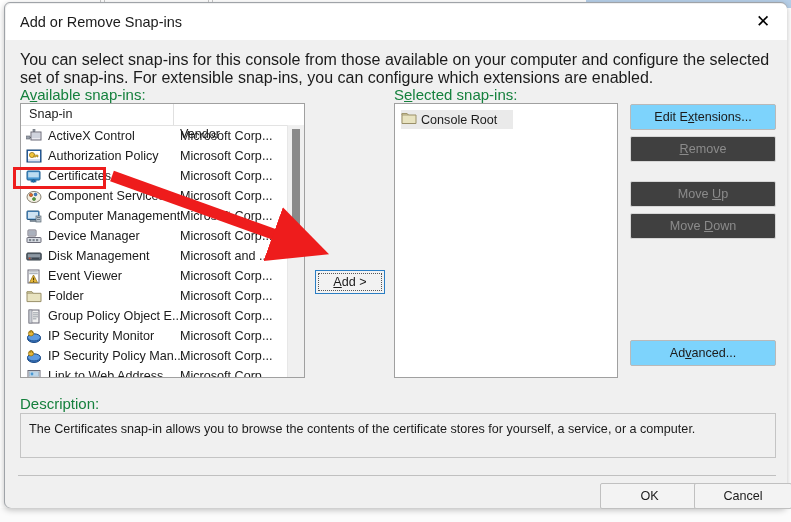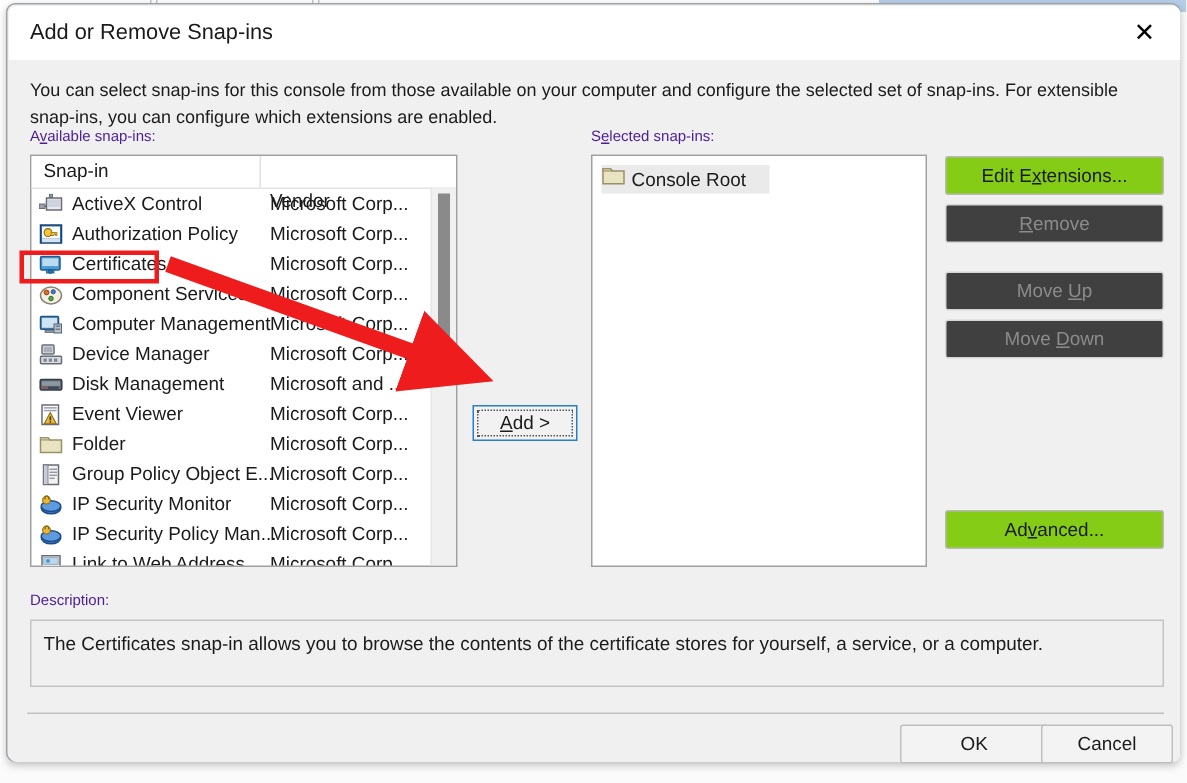--- a/index.html
+++ b/index.html
@@ -75,29 +75,29 @@
     width: 781px; height: 468px;
     background: #f0f0f0;
     border-bottom-left-radius: 5px;
     border-bottom-right-radius: 5px;
   }
 
   .intro {
     position: absolute;
     left: 14px; top: 11px;
     width: 756px;
-    font-size: 12px;
+    font-size: 16px;
     color: #1b1b1b;
     line-height: 18px;
   }
 
   .field-label {
     position: absolute;
-    font-size: 10px;
-    color: #4c1d95;
+    font-size: 15px;
+    color: #15803d;
     white-space: nowrap;
   }
   .field-label u { text-decoration: underline; }
 
   
   .avail-list {
     position: absolute;
     left: 14px; top: 63px;
     width: 285px; height: 275px;
     background: #ffffff;
@@ -206,21 +206,21 @@
   }
   .sel-item .lbl {
     font-size: 12.6px;
     color: #1b1b1b;
     margin-left: 4px;
   }
 
   
   .btn {
     position: absolute;
-    background: #84cc16;
+    background: #7dd3fc;
     border: 1px solid #c9c9c9;
     border-radius: 2px;
     box-sizing: border-box;
     display: flex; align-items: center; justify-content: center;
     font-size: 12.6px;
     color: #1b1b1b;
     white-space: nowrap;
   }
   .btn.enabled { color: #1b1b1b; border-color: #b9b9b9; }
   .btn.disabled { color: #8b8b8b; border-color: #d6d6d6; background: #404040; }
@@ -504,21 +504,21 @@
       <div class="field-label" style="left:14px; top:355px;">Description:</div>
       <div class="desc-box">
         <div class="desc-text">The Certificates snap-in allows you to browse the contents of the certificate stores for yourself, a service, or a computer.</div>
       </div>
 
       <div class="sep"></div>
 
       <div class="bottom-btn" style="left:594px; width:99px;">
         <span>OK</span>
       </div>
-      <div class="bottom-btn" style="left:688px; width:88px;">
+      <div class="bottom-btn" style="left:688px; width:98px;">
         <span>Cancel</span>
       </div>
 
     </div>
   </div>
 
   <div class="redbox"></div>
 
   <svg class="arrow-svg" viewBox="0 0 791 522">
     <defs>

